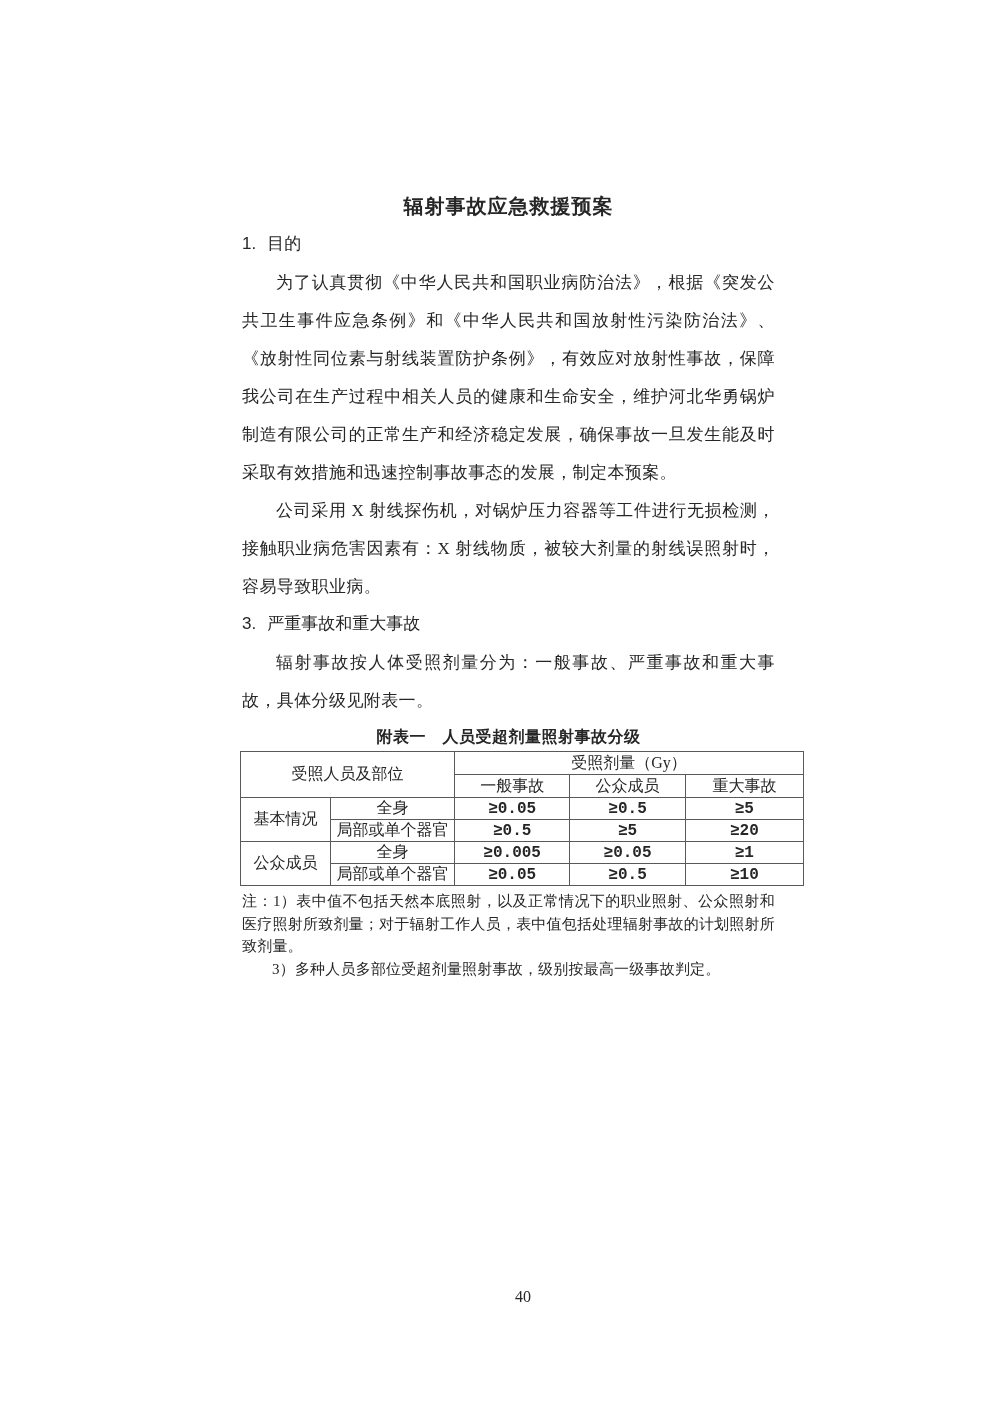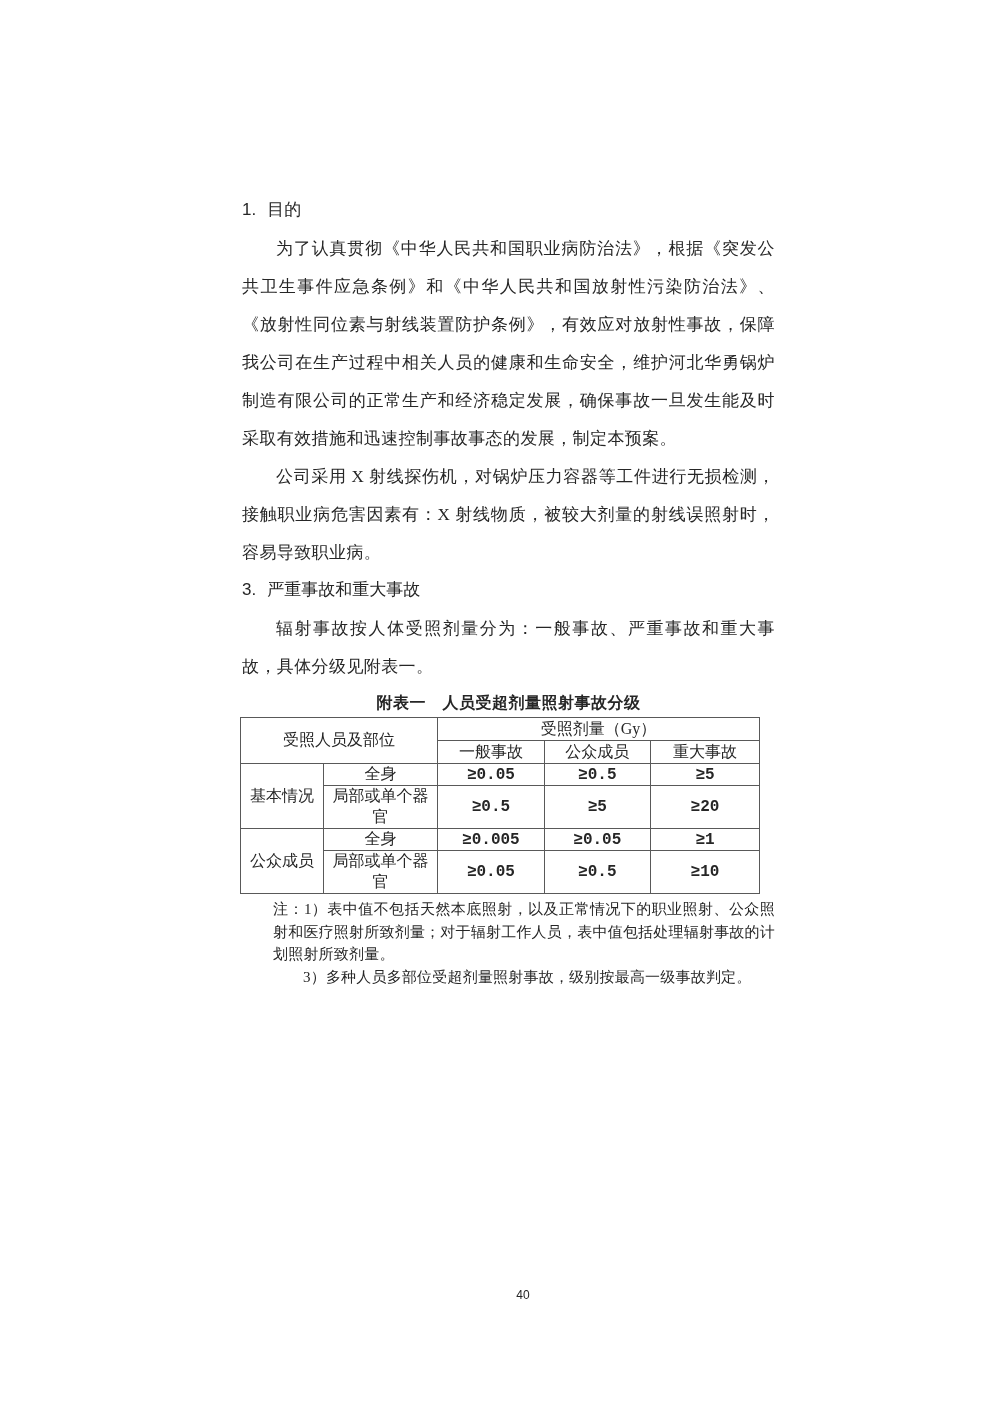--- a/index.html
+++ b/index.html
@@ -48,21 +48,21 @@
   .table-caption {
     font-size: 16px;
     font-weight: bold;
     text-align: center;
     line-height: 22px;
     margin-top: 6px;
     margin-bottom: 3px;
     letter-spacing: 0.5px;
   }
   table.dose-table {
-    width: 520px;
+    width: 564px;
     border-collapse: collapse;
     table-layout: fixed;
     margin-left: -2px;
   }
   table.dose-table td {
     border: 1px solid #595959;
     text-align: center;
     vertical-align: middle;
     font-size: 16px;
     padding: 0 2px;
@@ -76,45 +76,45 @@
     font-size: 15px;
   }
   col.c-person { width: 16%; }
   col.c-part   { width: 22%; }
   col.c-v1     { width: 20.5%; }
   col.c-v2     { width: 20.5%; }
   col.c-v3     { width: 21%; }
   .notes {
     margin-top: 4px;
     margin-bottom: 8px;
-    margin-left: 31px;
   }
   .note {
     font-size: 15px;
     line-height: 22.5px;
     text-align: justify;
     letter-spacing: 0.2px;
   }
   .note.indent { text-indent: 2em; }
   .page-number {
     position: absolute;
     left: 0; right: 0;
     top: 1288px;
     text-align: center;
-    font-size: 12px;
-    font-family: Liberation Sans, sans-serif;
+    font-size: 16px;
+    font-family: Liberation Serif, serif;
     padding-left: 46px;
   }
 </style>
 </head>
 <body>
 
 <div class="page">
   <div class="content">
 
+    <h1 class="doc-title">辐射事故应急救援预案</h1>
 
     <div class="section-heading">
       <span class="num">1.</span><span>目的</span>
     </div>
     <p class="para">为了认真贯彻《中华人民共和国职业病防治法》，根据《突发公共卫生事件应急条例》和《中华人民共和国放射性污染防治法》、《放射性同位素与射线装置防护条例》，有效应对放射性事故，保障我公司在生产过程中相关人员的健康和生命安全，维护河北华勇锅炉制造有限公司的正常生产和经济稳定发展，确保事故一旦发生能及时采取有效措施和迅速控制事故事态的发展，制定本预案。</p>
 
     <p class="para">公司采用 X 射线探伤机，对锅炉压力容器等工件进行无损检测，接触职业病危害因素有：X 射线物质，被较大剂量的射线误照射时，容易导致职业病。</p>
 
     <div class="section-heading">
       <span class="num">3.</span><span>严重事故和重大事故</span>

